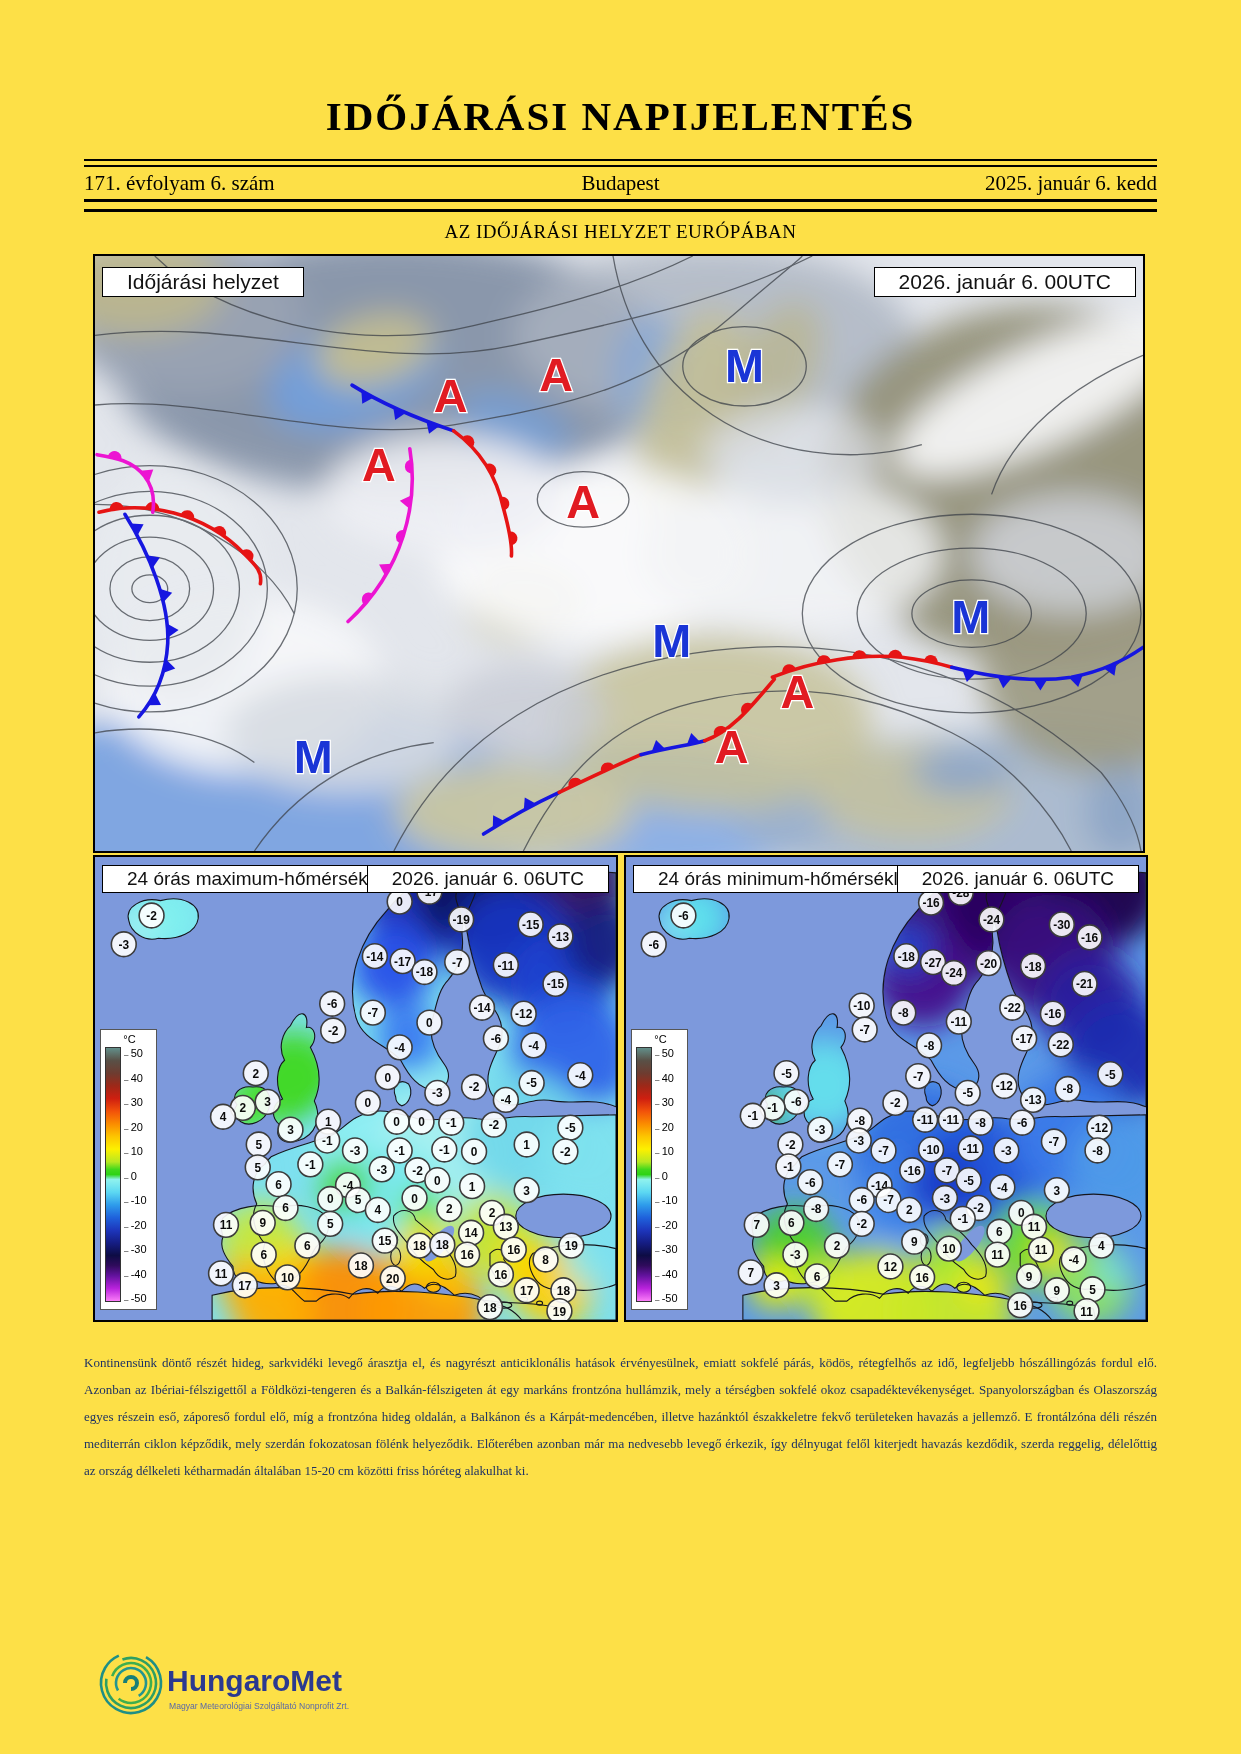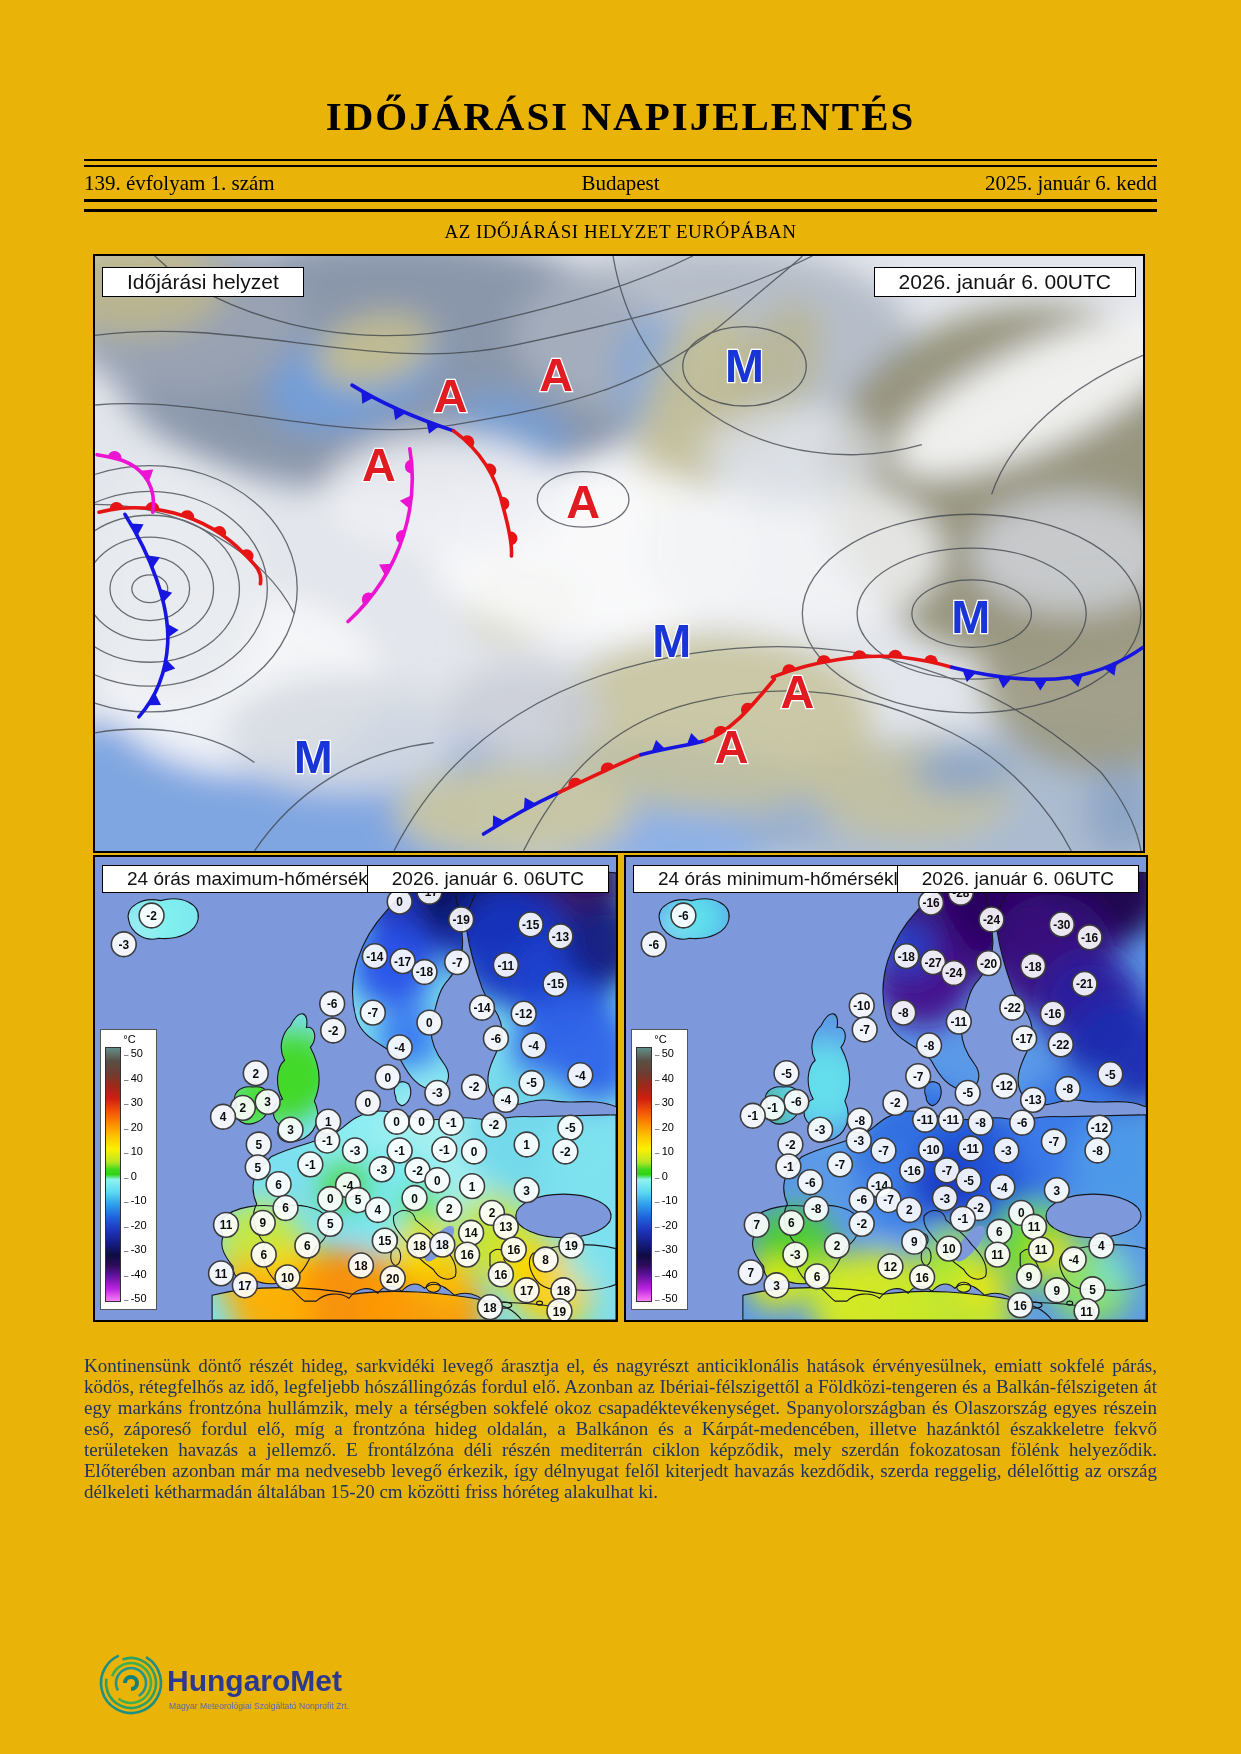--- a/index.html
+++ b/index.html
@@ -1,16 +1,16 @@
 <!DOCTYPE html>
 <html><head>
 <meta charset="utf-8">
 <style>
   html,body{margin:0;padding:0;background:#ffffff;}
-  #page{position:relative;width:1241px;height:1754px;background:#eab308;overflow:hidden;
+  #page{position:relative;width:1241px;height:1754px;background:#fde047;overflow:hidden;
         font-family:"Liberation Serif",serif;color:#000;}
   .abs{position:absolute;}
   
   #doc-title{top:92px;left:0;width:100%;text-align:center;font-size:41px;font-weight:bold;
              letter-spacing:2px;font-family:"Liberation Serif",serif;}
   #rule1{top:159px;left:84px;width:1073px;height:4px;border-top:2px solid #000;border-bottom:2px solid #000;}
   #subhead{top:171px;left:84px;width:1073px;display:flex;font-size:21px;}
   #subhead span{flex:1;}
   #subhead .c{text-align:center;}
   #subhead .r{text-align:right;}
@@ -41,38 +41,38 @@
   .cb-bar{width:14px;height:253px;border:1px solid #333;
      background:linear-gradient(to bottom,
        #628f8a 0%,#595046 5%,#6e3c30 10%,#9e2818 15%,#cf1f10 20%,#f2520a 25%,#fb8c00 30%,
        #fdc500 35%,#fdf000 40%,#b8e822 45%,#42d81c 48%,#2ed316 50%,#8ff2ee 52%,#5cd8f2 57%,
        #2e9ceb 62%,#1f62dc 67%,#1d36bc 72%,#151d84 77%,#0d0c44 82%,#300b5c 86%,#63129e 90%,
        #b822dc 95%,#fb7cf8 100%);}
   .cb-ticks{display:flex;flex-direction:column;justify-content:space-between;height:257px;
             margin-left:3px;font-size:11px;}
   .cb-ticks div::before{content:"– ";font-size:8px;}
   
-  #body-text{top:1336px;left:84px;width:1073px;font-size:19px;line-height:21px;
+  #body-text{top:1336px;left:84px;width:1073px;font-size:13px;line-height:27px;
              text-align:justify;color:#1e3264;}
   
   #footer-text{top:1662px;left:400px;width:745px;text-align:center;
      font-family:"Liberation Sans",sans-serif;font-size:17.5px;color:#111;line-height:31px;}
   #logo{top:1643px;left:93px;width:280px;height:85px;}
   .logo-name{font-family:"Liberation Sans",sans-serif;font-weight:bold;font-size:30px;fill:#2b3990;}
   .logo-tag{font-family:"Liberation Sans",sans-serif;font-size:8.6px;fill:#5a68a8;}
 </style>
 </head>
 <body>
 
 <div id="page">
 
   <div class="abs" id="doc-title">IDŐJÁRÁSI NAPIJELENTÉS</div>
   <div class="abs" id="rule1"></div>
   <div class="abs" id="subhead">
-    <span>139. évfolyam 1. szám</span>
+    <span>171. évfolyam 6. szám</span>
     <span class="c">Budapest</span>
     <span class="r">2025. január 6. kedd</span>
   </div>
   <div class="abs" id="rule2"></div>
   <div class="abs" id="section-title">AZ IDŐJÁRÁSI HELYZET EURÓPÁBAN</div>
 
   <div class="abs map-wrap" id="syn-wrap">
     <svg id="syn-svg" viewBox="0 0 1052 599" preserveAspectRatio="none">
         <defs>
           <filter id="sb" x="-60%" y="-60%" width="220%" height="220%">

